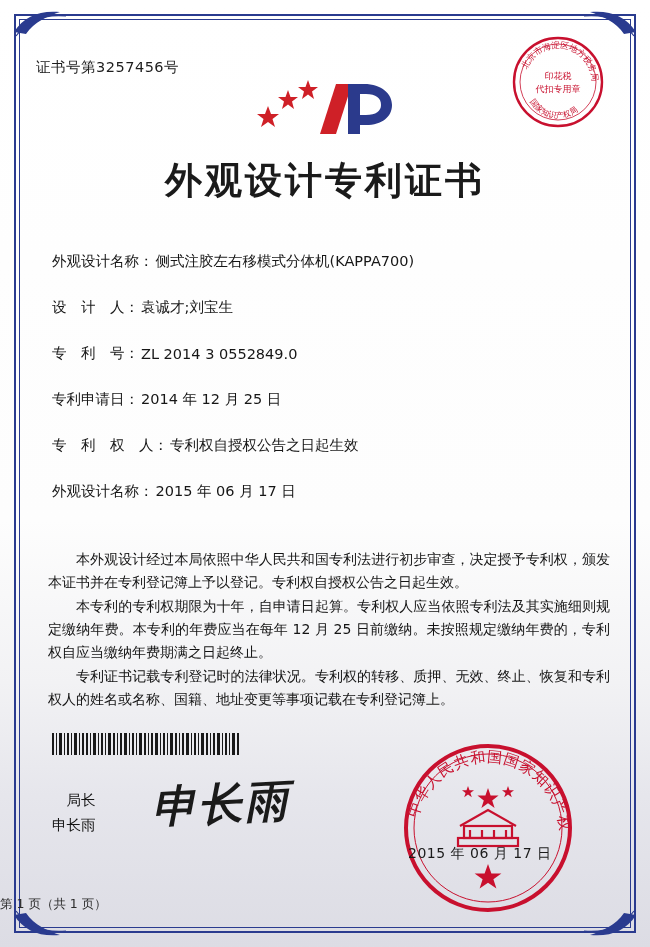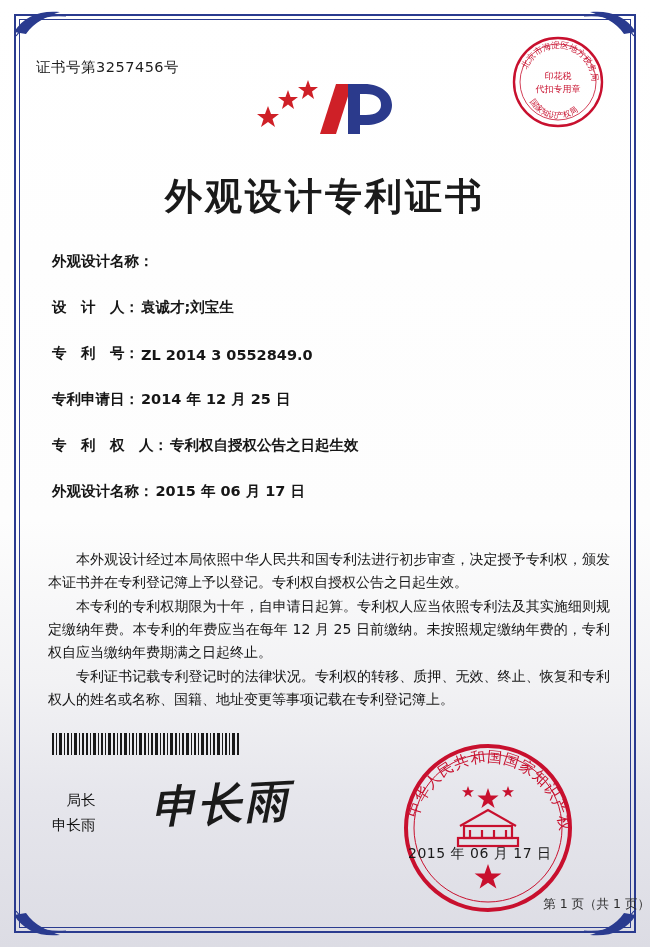--- a/index.html
+++ b/index.html
@@ -85,36 +85,34 @@
     position: absolute;
     left: 0;
     right: 0;
     top: 156px;
     text-align: center;
     font-family: "DejaVu Serif", serif;
     font-size: 37px;
     font-weight: bold;
     color: #1a1a1a;
     letter-spacing: 3px;
-    margin-top: 16px;
   }
 
   .fields {
     position: absolute;
     left: 52px;
     top: 252px;
     right: 52px;
   }
   .field-row {
     display: flex;
-    align-items: flex-end;
+    align-items: center;
     margin-bottom: 27px;
     font-size: 14.5px;
     color: #161616;
-    font-weight: bold;
   }
   .field-label {
     white-space: pre;
     font-family: "DejaVu Sans", sans-serif;
     font-size: 14.5px;
     color: #161616;
   }
   .field-value {
     font-family: "DejaVu Sans", sans-serif;
     font-size: 14.5px;
@@ -183,21 +181,21 @@
     font-size: 14px;
     color: #1b1b1b;
     letter-spacing: 0.5px;
   }
 
   .footer {
     position: absolute;
     left: 0;
     right: 0;
     bottom: 34px;
-    text-align: right;
+    text-align: left;
     font-size: 12.5px;
     color: #2a2a2a;
   }
 </style>
 </head>
 <body>
 
 <div class="page">
 
   <div class="border-outer"></div>
@@ -260,20 +258,21 @@
       <text x="48" y="45" font-size="9" fill="#c8102e" text-anchor="middle" font-family="DejaVu Sans, sans-serif">印花税</text>
       <text x="48" y="58" font-size="9" fill="#c8102e" text-anchor="middle" font-family="DejaVu Sans, sans-serif">代扣专用章</text>
     </svg>
   </div>
 
   <div class="doc-title">外观设计专利证书</div>
 
   <div class="fields">
     <div class="field-row">
       <span class="field-label">外观设计名称：</span>
+      <span class="field-value">侧式注胶左右移模式分体机(KAPPA700)</span>
     </div>
     <div class="field-row">
       <span class="field-label">设　计　人：</span>
       <span class="field-value">袁诚才;刘宝生</span>
     </div>
     <div class="field-row">
       <span class="field-label">专　利　号：</span>
       <span class="field-value">ZL 2014 3 0552849.0</span>
     </div>
     <div class="field-row">

